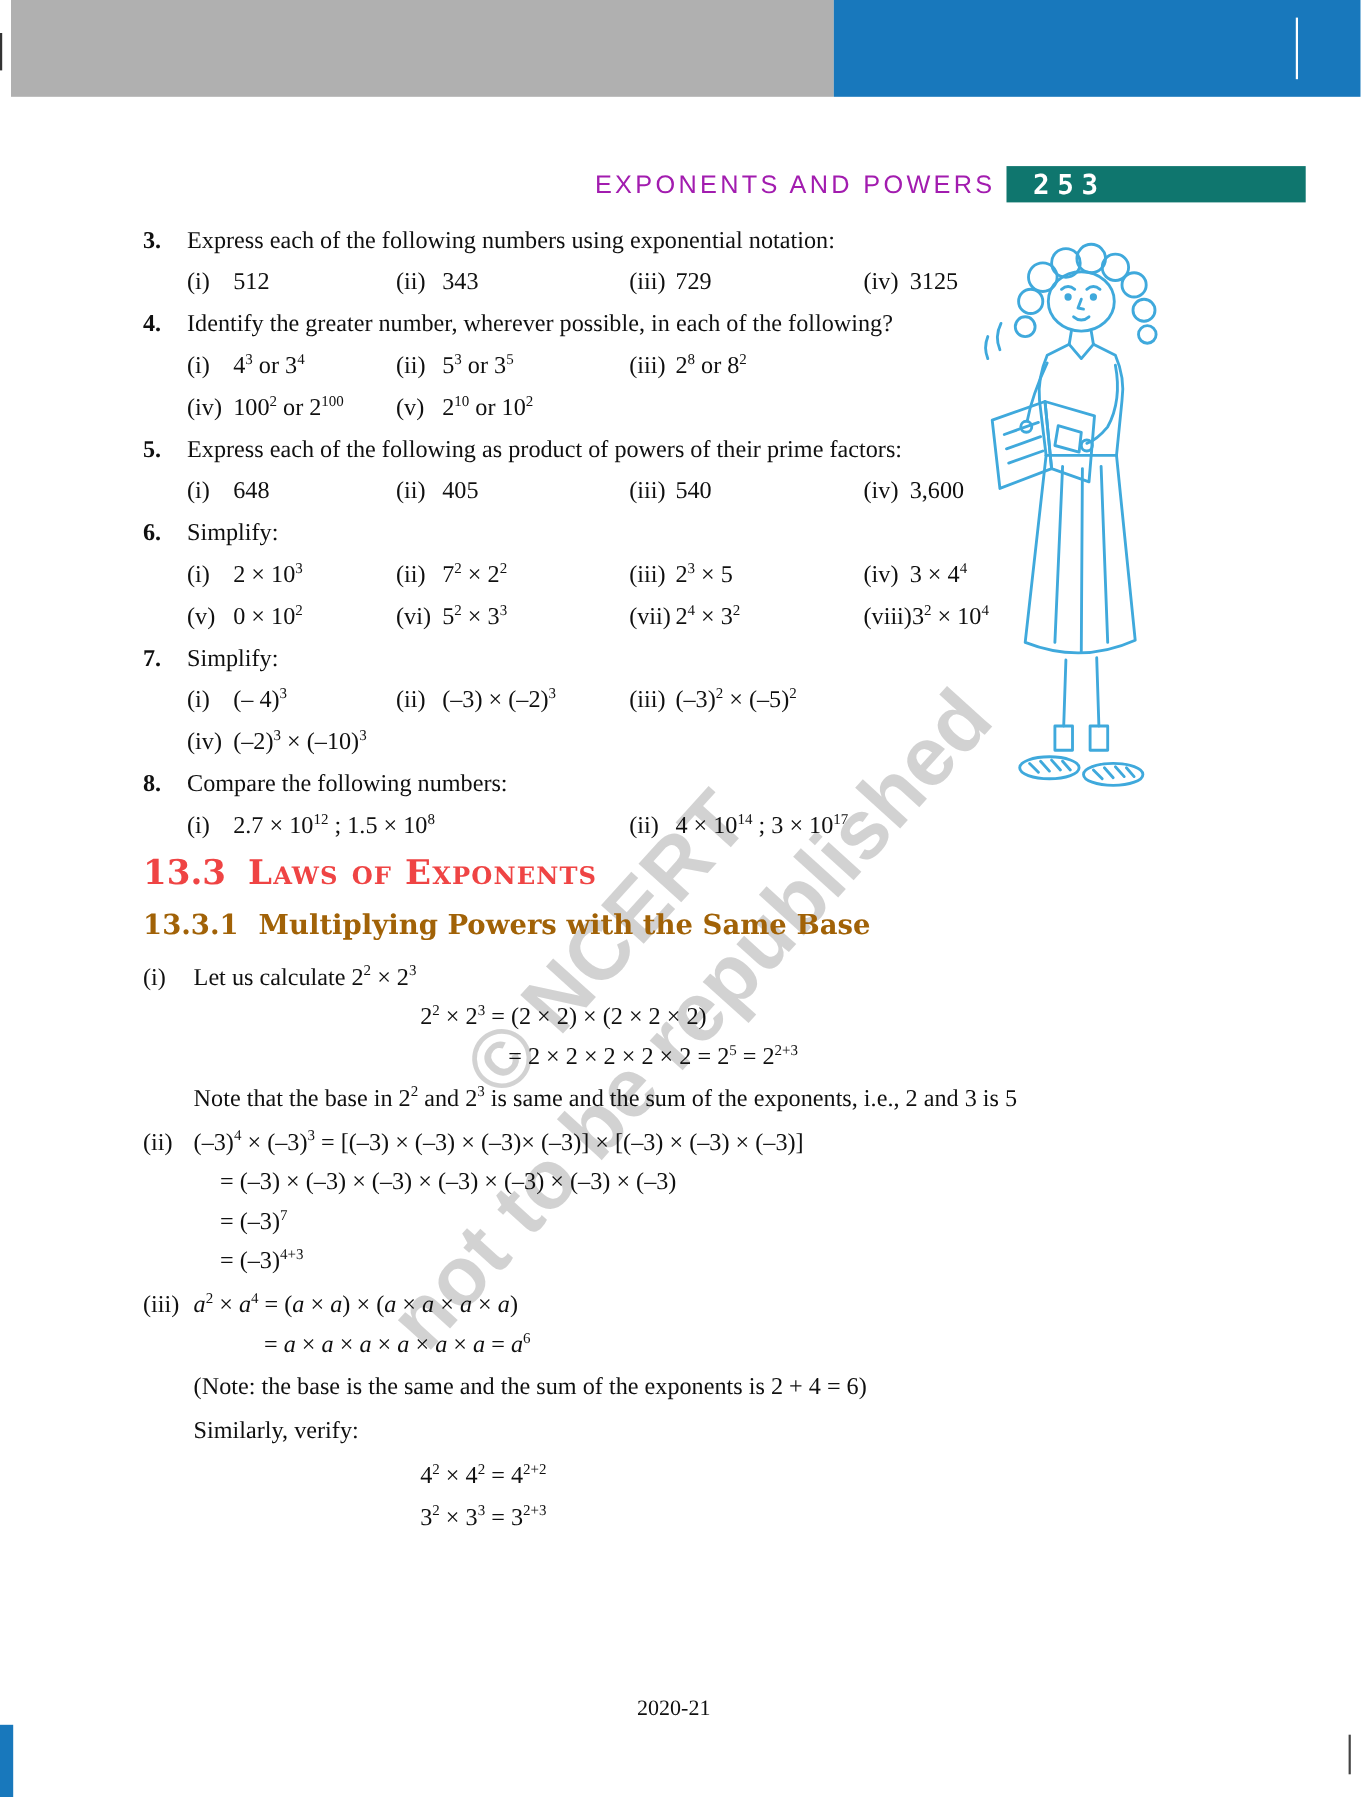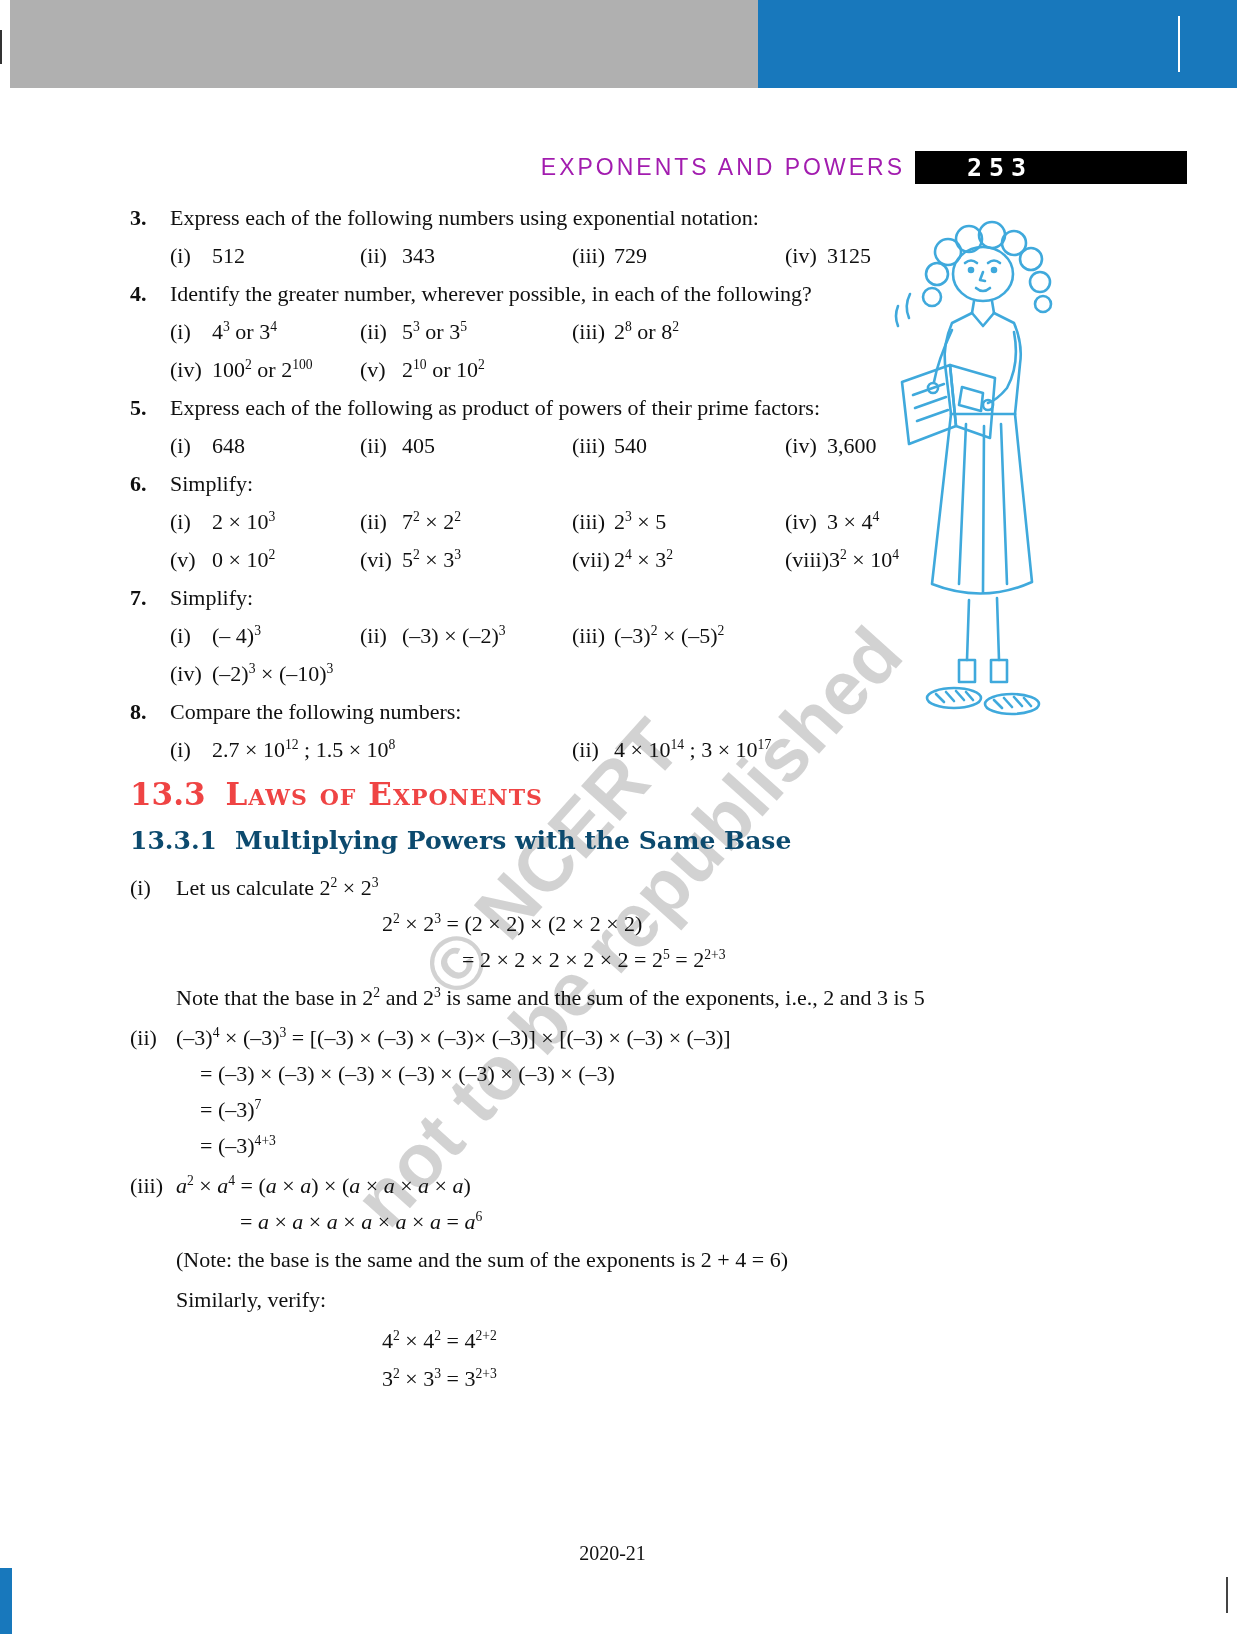--- a/index.html
+++ b/index.html
@@ -22,22 +22,22 @@
   
   .header {
     position:absolute; left:0; top:150px; width:1187px; height:34px;
     display:flex; justify-content:flex-end; align-items:center; z-index:2;
   }
   .chapter-title {
     color:#a21caf; font-family:"Liberation Sans","DejaVu Sans",sans-serif;
     font-size:23px; letter-spacing:3px; margin-right:10px; white-space:nowrap;
   }
   .pagenum-box {
-    width:272px; height:33px; background:#000000; color:#fff;
-    display:flex; align-items:center; padding-left:52px;
+    width:272px; height:33px; background:#0f766e; color:#fff;
+    display:flex; align-items:center; padding-left:24px;
   }
   .pagenum {
     font-family:"DejaVu Sans Mono","Liberation Mono",monospace;
     font-weight:bold; font-size:25px; letter-spacing:7px;
   }
 
   
   .watermark {
     position:absolute; left:190px; top:790px; width:800px; z-index:1;
     transform:rotate(-48deg); text-align:center;
@@ -67,21 +67,21 @@
 
   
   .h2 {
     color:#ef4444; font-family:"DejaVu Serif","Liberation Serif",serif;
     font-weight:bold; font-size:31px; line-height:40px; margin:8px 0 10px;
     display:flex; align-items:baseline;
   }
   .h2num { margin-right:20px; }
   .h2title { font-variant:small-caps; letter-spacing:1px; }
   .h3 {
-    color:#0c4a6e; font-family:"DejaVu Serif","Liberation Serif",serif;
+    color:#a16207; font-family:"DejaVu Serif","Liberation Serif",serif;
     font-weight:bold; font-size:25px; line-height:34px; margin:4px 0 12px;
     display:flex; align-items:baseline;
   }
   .h3num { margin-right:18px; }
 
   
   .deriv { margin-bottom:4px; }
   .drow { display:flex; line-height:36px; }
   .dlabel { width:46px; flex:0 0 46px; }
   .dbody { flex:1; }

